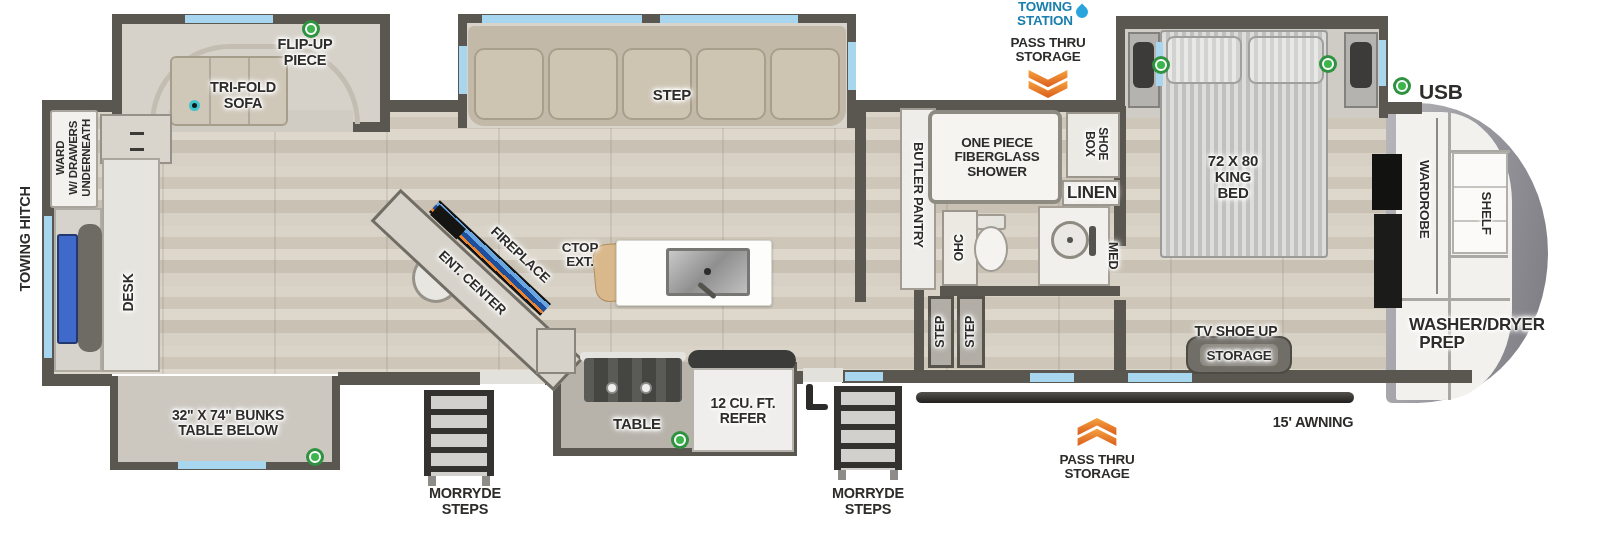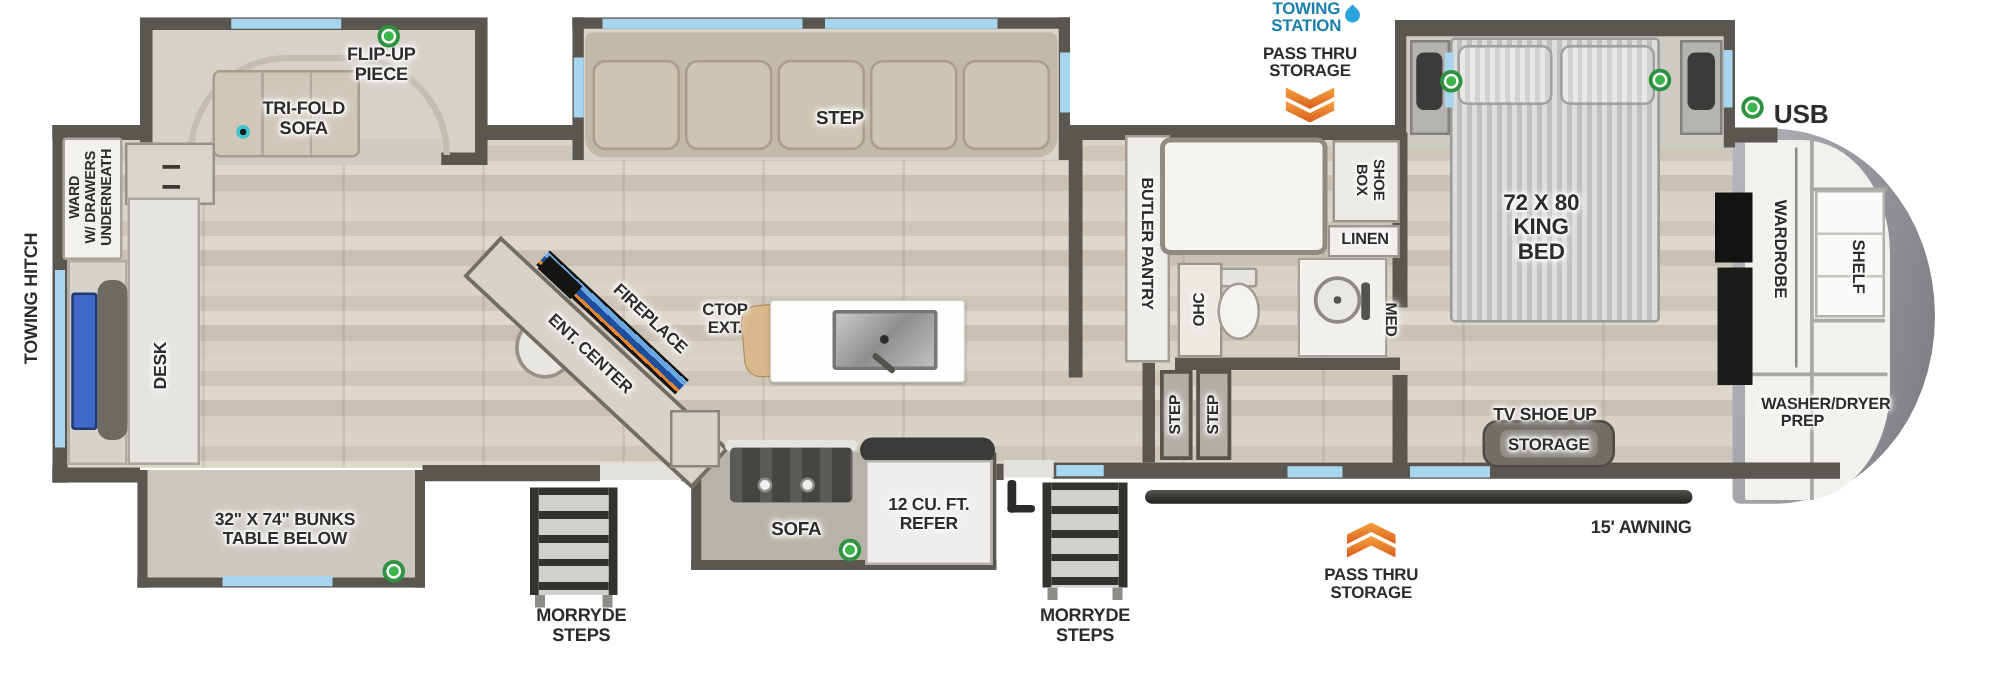--- a/index.html
+++ b/index.html
@@ -69,21 +69,21 @@
   <div class="furn" style="left:1133px;top:42px;width:21px;height:46px;background:#3c3b39;border-radius:6px;z-index:8"></div>
   <div class="furn" style="left:1344px;top:32px;width:34px;height:76px;background:#b5b3af;border:2px solid #83817d;z-index:7"></div>
   <div class="furn" style="left:1350px;top:42px;width:22px;height:46px;background:#3c3b39;border-radius:6px;z-index:8"></div>
   <div class="furn" style="left:1160px;top:30px;width:168px;height:228px;background:repeating-linear-gradient(90deg,#dddddb 0 4px,#c0c0be 4px 8px);border:2px solid #9b9b99;border-radius:4px;z-index:9"></div>
   <div class="furn" style="left:1166px;top:36px;width:76px;height:48px;background:repeating-linear-gradient(90deg,#e8e8e6 0 4px,#d2d2d0 4px 8px);border:2px solid #a0a09e;border-radius:8px;z-index:10"></div>
   <div class="furn" style="left:1248px;top:36px;width:76px;height:48px;background:repeating-linear-gradient(90deg,#e8e8e6 0 4px,#d2d2d0 4px 8px);border:2px solid #a0a09e;border-radius:8px;z-index:10"></div>
   <div class="win" style="left:1156px;top:42px;width:7px;height:44px"></div>
   <div class="win" style="left:1379px;top:40px;width:7px;height:46px"></div>
   <div class="dot" style="left:1155px;top:59px"></div>
   <div class="dot" style="left:1322px;top:58px"></div>
-  <div class="lbl glow" style="left:1198px;top:153px;width:70px;font-size:18px">72 X 80 KING BED</div>
+  <div class="lbl glow" style="left:1198px;top:153px;width:70px;font-size:15px">72 X 80 KING BED</div>
 
   <div class="wall" style="left:42px;top:100px;width:12px;height:286px"></div>
   <div class="wall" style="left:42px;top:100px;width:74px;height:12px"></div>
   <div class="wall" style="left:388px;top:100px;width:72px;height:12px"></div>
   <div class="wall" style="left:854px;top:100px;width:264px;height:12px"></div>
   <div class="wall" style="left:1386px;top:102px;width:36px;height:12px"></div>
   <div class="wall" style="left:42px;top:374px;width:70px;height:12px"></div>
   <div class="wall" style="left:338px;top:372px;width:142px;height:13px"></div>
   <div class="abs" style="left:480px;top:370px;width:65px;height:14px;background:#e3e1dc;z-index:13"></div>
   <div class="wall" style="left:545px;top:372px;width:10px;height:13px"></div>
@@ -128,59 +128,60 @@
   <div class="furn" style="left:666px;top:248px;width:84px;height:48px;background:linear-gradient(135deg,#c9c9c9,#8f8f8f 50%,#c0c0c0);border:3px solid #767674;border-radius:3px;z-index:16"></div>
   <div class="furn" style="left:704px;top:268px;width:7px;height:7px;border-radius:50%;background:#2c2c2a;z-index:17"></div>
   <div class="furn" style="left:696px;top:288px;width:22px;height:5px;background:#55534e;border-radius:3px;transform:rotate(40deg);z-index:17"></div>
   <div class="lbl glow" style="left:556px;top:241px;width:48px;font-size:13.5px">CTOP EXT.</div>
 
   <div class="slide" style="left:553px;top:362px;width:244px;height:94px;background:#b7b3ab;border-top:none;border-width:8px"></div>
   <div class="furn" style="left:580px;top:352px;width:106px;height:9px;background:#e4e3e0;border-radius:4px;z-index:16"></div>
   <div class="furn" style="left:584px;top:358px;width:98px;height:44px;background:#454542;background-image:repeating-linear-gradient(90deg,#5a5a57 0 10px,#454542 10px 24px);border-radius:4px;z-index:16"></div>
   <div class="furn" style="left:606px;top:382px;width:12px;height:12px;border-radius:50%;background:#efefed;border:2px solid #8c8c88;z-index:17"></div>
   <div class="furn" style="left:640px;top:382px;width:12px;height:12px;border-radius:50%;background:#efefed;border:2px solid #8c8c88;z-index:17"></div>
-  <div class="lbl glow" style="left:602px;top:416px;width:70px;font-size:15px">SOFA</div>
+  <div class="lbl glow" style="left:602px;top:416px;width:70px;font-size:15px">TABLE</div>
   <div class="furn" style="left:688px;top:350px;width:108px;height:20px;background:#3b3b39;border-radius:10px;z-index:16"></div>
   <div class="furn" style="left:692px;top:368px;width:102px;height:84px;background:#efeeec;border:2px solid #b5b2ac;z-index:16"></div>
   <div class="lbl glow" style="left:699px;top:396px;width:88px">12 CU. FT. REFER</div>
   <div class="dot" style="left:674px;top:434px"></div>
 
   <div class="slide" style="left:110px;top:376px;width:230px;height:94px;background:#ccc8c0;border-top:none;border-width:8px"></div>
   <div class="win" style="left:178px;top:461px;width:88px;height:8px"></div>
   <div class="lbl glow" style="left:164px;top:408px;width:128px">32" X 74" BUNKS TABLE BELOW</div>
   <div class="dot" style="left:309px;top:451px"></div>
 
   <div class="furn" style="left:900px;top:108px;width:36px;height:182px;background:#efede9;border:2px solid #a19d95"></div>
   <div class="lbl glow" style="left:838px;top:188px;width:160px;font-size:13px;transform:rotate(90deg)">BUTLER PANTRY</div>
   <div class="furn" style="left:928px;top:110px;width:134px;height:94px;background:#f5f4f1;border:4px solid #8e8b83;border-radius:8px"></div>
+  <div class="lbl" style="left:941px;top:136px;width:112px;font-size:13.5px">ONE PIECE FIBERGLASS SHOWER</div>
   <div class="furn" style="left:1066px;top:112px;width:54px;height:66px;background:#eceae4;border:2px solid #9a968e"></div>
   <div class="lbl glow" style="left:1071px;top:131px;width:50px;font-size:12px;transform:rotate(90deg)">SHOE BOX</div>
   <div class="furn" style="left:1062px;top:180px;width:58px;height:26px;background:#f0efeb;border:2px solid #9a968e"></div>
-  <div class="lbl glow" style="left:1062px;top:184px;width:60px;font-size:13px">LINEN</div>
+  <div class="lbl glow" style="left:1062px;top:184px;width:60px;font-size:17px">LINEN</div>
   <div class="furn" style="left:942px;top:210px;width:36px;height:76px;background:#ece9e3;border:2px solid #9a968e"></div>
   <div class="lbl glow" style="left:935px;top:241px;width:50px;font-size:12.5px;transform:rotate(-90deg)">OHC</div>
   <div class="furn" style="left:976px;top:214px;width:30px;height:16px;background:#e6e4de;border:2px solid #a09c94;border-radius:3px"></div>
   <div class="furn" style="left:974px;top:226px;width:34px;height:46px;background:#f4f3f0;border:2px solid #a09c94;border-radius:50%"></div>
   <div class="furn" style="left:1038px;top:206px;width:72px;height:80px;background:#f1f0ec;border:2px solid #a5a199"></div>
   <div class="furn" style="left:1051px;top:221px;width:38px;height:38px;border-radius:50%;background:#e9e8e4;border:3px solid #8e8b83;z-index:16"></div>
   <div class="furn" style="left:1067px;top:237px;width:6px;height:6px;border-radius:50%;background:#55534e;z-index:17"></div>
   <div class="furn" style="left:1089px;top:226px;width:7px;height:30px;background:#55534e;border-radius:3px;z-index:16"></div>
   <div class="lbl glow" style="left:1089px;top:249px;width:46px;font-size:12.5px;transform:rotate(90deg)">MED</div>
   <div class="furn" style="left:928px;top:296px;width:26px;height:72px;background:#b2aea6;border:3px solid #57544e"></div>
   <div class="furn" style="left:957px;top:296px;width:28px;height:72px;background:#b2aea6;border:3px solid #57544e"></div>
   <div class="lbl glow" style="left:913px;top:325px;width:56px;font-size:12.5px;transform:rotate(-90deg)">STEP</div>
   <div class="lbl glow" style="left:943px;top:325px;width:56px;font-size:12.5px;transform:rotate(-90deg)">STEP</div>
 
   <div class="furn" style="left:1186px;top:336px;width:106px;height:38px;background:#716e68;border:2px solid #4e4b46;border-radius:12px"></div>
   <div class="furn" style="left:1200px;top:344px;width:78px;height:22px;background:#8d8a83;border-radius:6px;z-index:16"></div>
   <div class="lbl glow" style="left:1176px;top:324px;width:120px;white-space:nowrap">TV SHOE UP</div>
   <div class="lbl glow" style="left:1194px;top:349px;width:90px;font-size:13.5px">STORAGE</div>
   <div class="lbl glow" style="left:1364px;top:192px;width:120px;font-size:13.5px;transform:rotate(90deg)">WARDROBE</div>
   <div class="lbl glow" style="left:1451px;top:206px;width:70px;font-size:13.5px;transform:rotate(90deg)">SHELF</div>
-  <div class="lbl glow" style="left:1409px;top:316px;width:66px;font-size:13px">WASHER/DRYER PREP</div>
+  <div class="lbl glow" style="left:1409px;top:316px;width:66px;font-size:17px">WASHER/DRYER PREP</div>
 
   <div class="abs" style="left:424px;top:390px;width:70px;height:86px;border-left:7px solid #33322f;border-right:7px solid #33322f;background:repeating-linear-gradient(180deg,#33322f 0 6px,#d2d0cc 6px 19px);z-index:8"></div>
   <div class="abs" style="left:428px;top:476px;width:8px;height:10px;background:#8e8c88;z-index:8"></div>
   <div class="abs" style="left:482px;top:476px;width:8px;height:10px;background:#8e8c88;z-index:8"></div>
   <div class="lbl" style="left:419px;top:486px;width:92px;font-size:14.5px">MORRYDE STEPS</div>
   <div class="abs" style="left:834px;top:386px;width:68px;height:84px;border-left:7px solid #33322f;border-right:7px solid #33322f;background:repeating-linear-gradient(180deg,#33322f 0 6px,#d2d0cc 6px 19px);z-index:8"></div>
   <div class="abs" style="left:838px;top:470px;width:8px;height:10px;background:#8e8c88;z-index:8"></div>
   <div class="abs" style="left:890px;top:470px;width:8px;height:10px;background:#8e8c88;z-index:8"></div>
   <div class="lbl" style="left:822px;top:486px;width:92px;font-size:14.5px">MORRYDE STEPS</div>
   <div class="abs" style="left:806px;top:384px;width:7px;height:26px;background:#2c2b29;border-radius:3px;z-index:8"></div>

